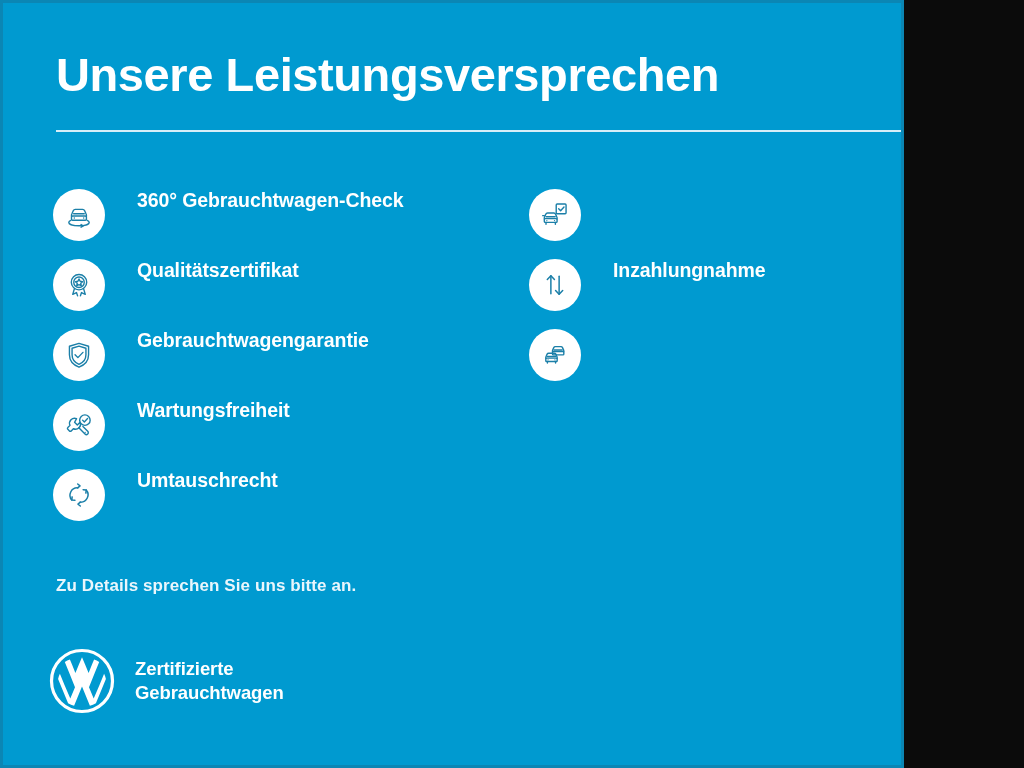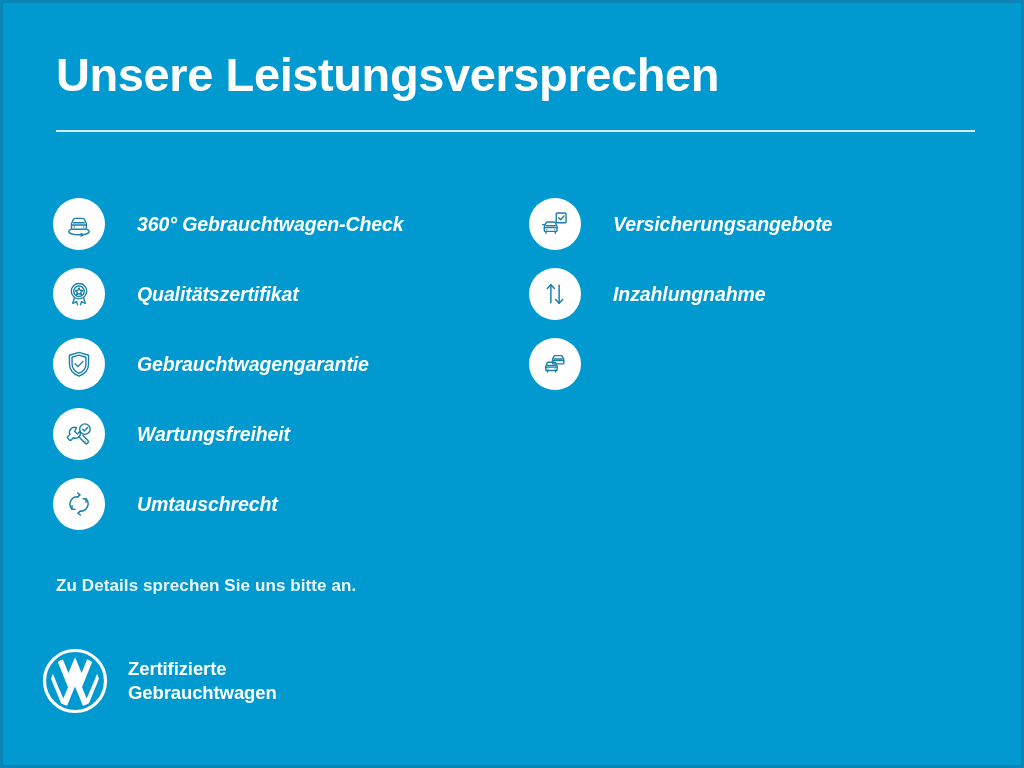--- a/index.html
+++ b/index.html
@@ -7,21 +7,21 @@
     margin: 0;
     padding: 0;
     background: #0b0b0b;
   }
   body {
     font-family: "Liberation Sans", "DejaVu Sans", sans-serif;
   }
 
   .slide {
     position: relative;
-    width: 1024px;
+    width: 904px;
     height: 768px;
     background: #009ad0;
     overflow: hidden;
     box-sizing: border-box;
     border: 3px solid #0b86b4;
   }
 
   
   .title {
     position: absolute;
@@ -54,23 +54,21 @@
 
   .column {
     position: absolute;
     top: 0;
   }
   .column.left  { left: 50px; }
   .column.right { left: 526px; }
 
   .promise-row {
     display: flex;
-    align-items: center;
     height: 70px;
-    font-style: italic;
   }
 
   .icon-circle {
     width: 52px;
     height: 52px;
     min-width: 52px;
     border-radius: 50%;
     background: #ffffff;
     display: flex;
     align-items: center;
@@ -100,21 +98,21 @@
     top: 573px;
     font-size: 17px;
     font-weight: 700;
     color: #eaf6fc;
     letter-spacing: 0.1px;
   }
 
   
   .brand {
     position: absolute;
-    left: 38px;
+    left: 45px;
     top: 644px;
     display: flex;
     align-items: center;
   }
   .brand-logo {
     width: 68px;
     height: 68px;
     min-width: 68px;
   }
   .brand-logo svg { display: block; width: 68px; height: 68px; }
@@ -219,21 +217,20 @@
             <path d="M19.9 9.4l2.1 2.1 3.6-4"></path>
             <path d="M4.6 20.3v-1c0-.4.1-.8.2-1.2l1.4-3c.3-.7 1-1.2 1.8-1.2h6.8c.8 0 1.5.5 1.8 1.2l1.4 3c.2.4.2.8.2 1.2v1"></path>
             <rect x="4.6" y="19.9" width="13.6" height="4" rx="1"></rect>
             <path d="M6.6 17.8h9.6"></path>
             <circle cx="7.3" cy="21.9" r=".7" fill="#1b7fa8" stroke="none"></circle>
             <circle cx="15.5" cy="21.9" r=".7" fill="#1b7fa8" stroke="none"></circle>
             <path d="M6.4 23.9v1.9M16.4 23.9v1.9"></path>
             <path d="M4.6 16.7H2.9"></path>
           </svg>
         </div>
-        <div class="promise-label">Versicherungsangebote</div>
       </div>
 
       <div class="promise-row">
         <div class="icon-circle">
           <svg viewBox="0 0 32 32" fill="none" stroke="#1b7fa8" stroke-width="1.6" stroke-linecap="round" stroke-linejoin="round">
             <path d="M11.6 25.3V6.2"></path>
             <path d="M7.8 10.2l3.8-4 3.8 4"></path>
             <path d="M20.4 6.7v19.1"></path>
             <path d="M24.2 21.8l-3.8 4-3.8-4"></path>
           </svg>

